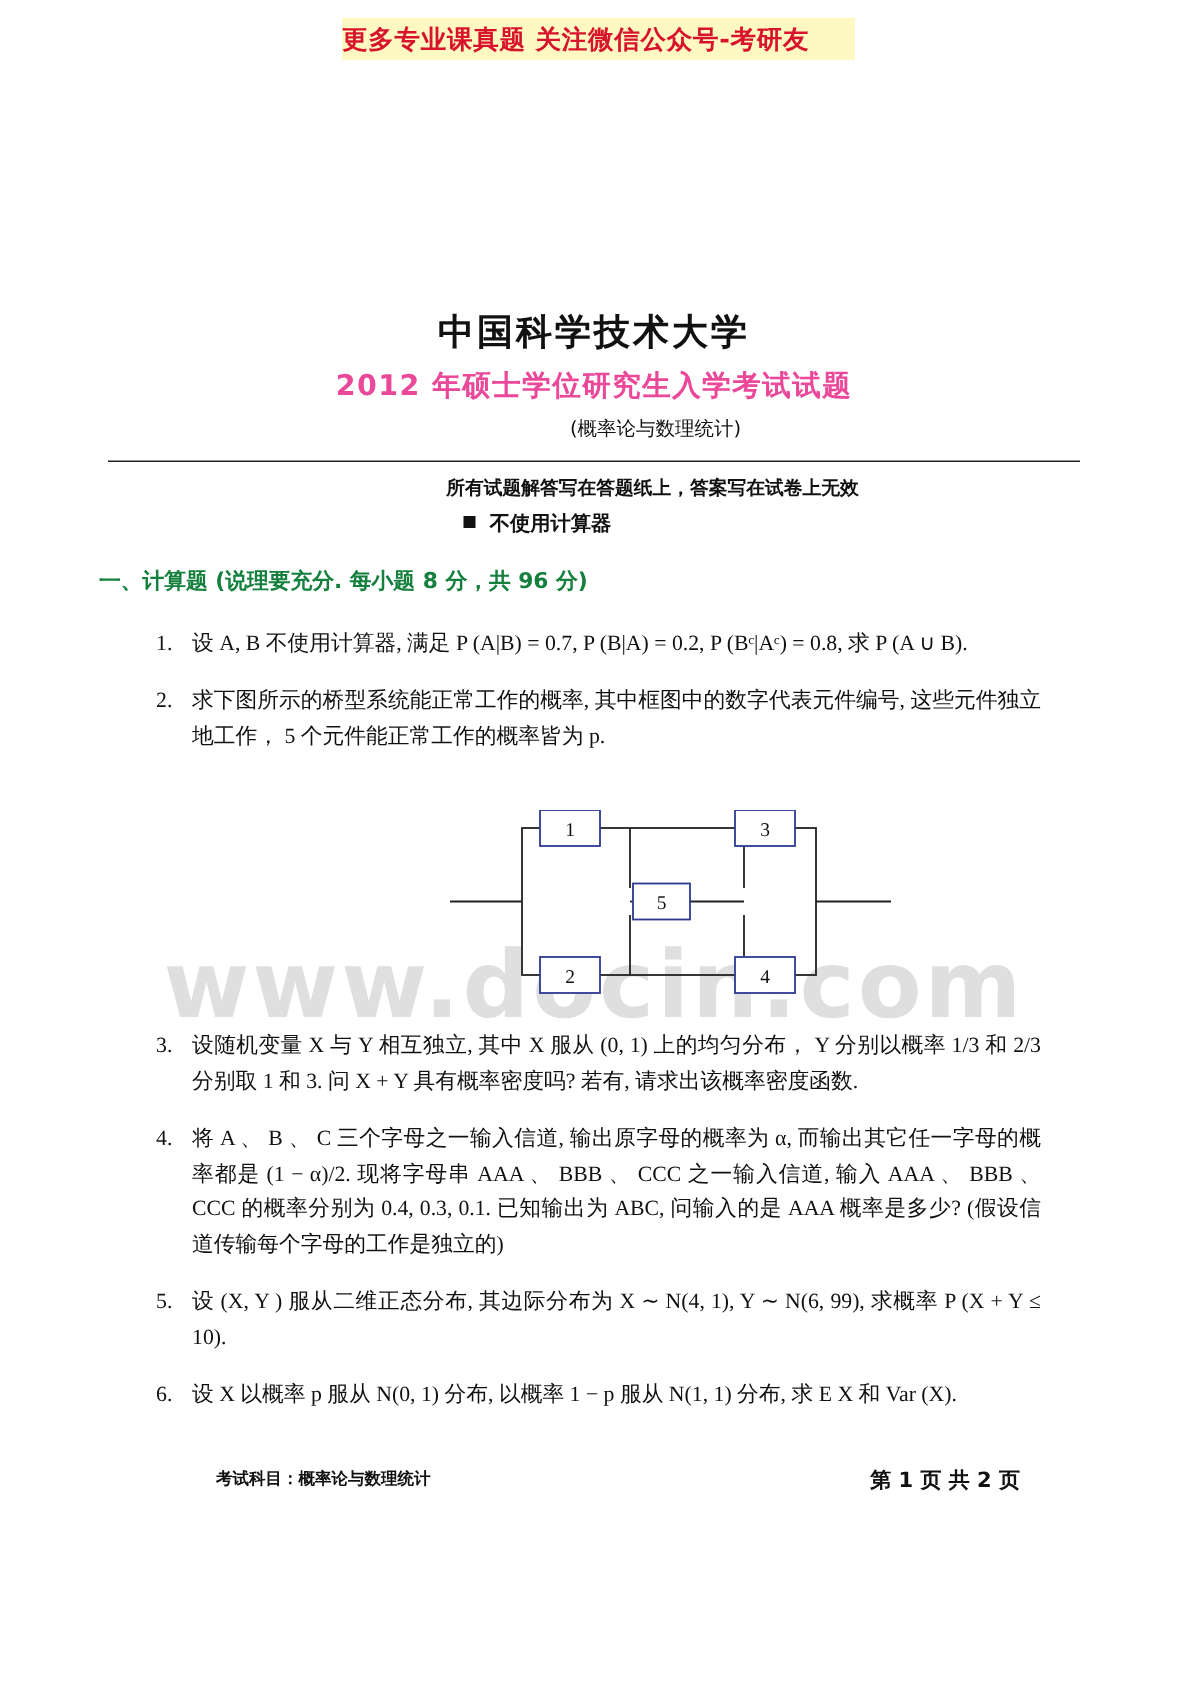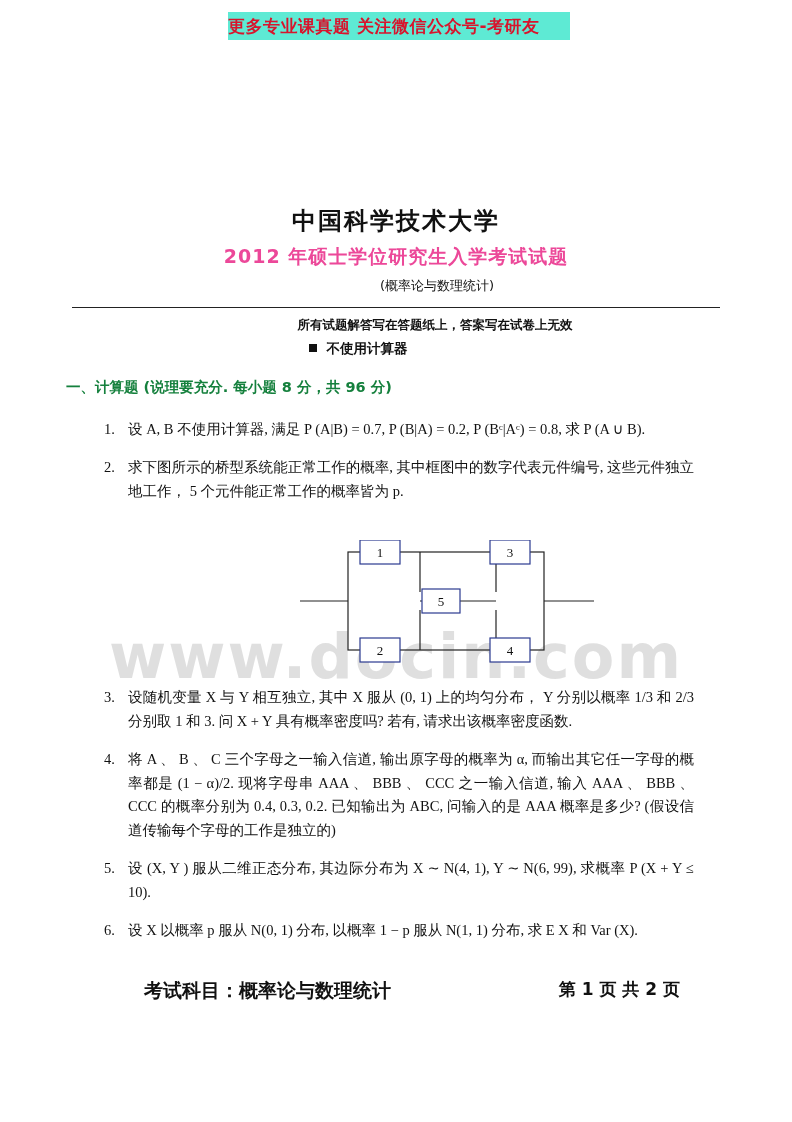--- a/index.html
+++ b/index.html
@@ -16,21 +16,21 @@
     overflow: hidden;
   }
 
   
   .banner {
     position: absolute;
     top: 12px;
     left: 228px;
     width: 342px;
     height: 28px;
-    background: #5eead4;
+    background: #fef9c3;
     display: flex;
     align-items: center;
     justify-content: flex-start;
   }
   .banner-text {
     color: #d8142c;
     font-size: 17px;
     font-weight: bold;
     font-family: "DejaVu Sans", sans-serif;
     letter-spacing: 0.5px;
@@ -194,30 +194,30 @@
   }
   .circuit svg { display: block; }
 
   
   .footer-left {
     position: absolute;
     top: 978px;
     left: 144px;
     font-family: "DejaVu Sans", sans-serif;
     font-weight: bold;
-    font-size: 19px;
+    font-size: 11px;
     color: #111;
   }
   .footer-right {
     position: absolute;
     top: 978px;
     right: 112px;
     font-family: "DejaVu Sans", sans-serif;
     font-weight: bold;
-    font-size: 17px;
+    font-size: 14px;
     color: #111;
   }
 </style>
 </head>
 <body>
 
 <div class="banner">
   <span class="banner-text">更多专业课真题 关注微信公众号-考研友</span>
 </div>
 
@@ -248,21 +248,21 @@
 
   <div class="diagram-slot"></div>
 
   <div class="prob">
     <span class="num">3.</span>
     <span class="body">设随机变量 X 与 Y 相互独立, 其中 X 服从 (0, 1) 上的均匀分布， Y 分别以概率 1/3 和 2/3 分别取 1 和 3. 问 X + Y 具有概率密度吗? 若有, 请求出该概率密度函数.</span>
   </div>
 
   <div class="prob">
     <span class="num">4.</span>
-    <span class="body">将 A 、 B 、 C 三个字母之一输入信道, 输出原字母的概率为 α, 而输出其它任一字母的概率都是 (1 − α)/2. 现将字母串 AAA 、 BBB 、 CCC 之一输入信道, 输入 AAA 、 BBB 、 CCC 的概率分别为 0.4, 0.3, 0.2. 已知输出为 ABC, 问输入的是 AAA 概率是多少? (假设信道传输每个字母的工作是独立的)</span>
+    <span class="body">将 A 、 B 、 C 三个字母之一输入信道, 输出原字母的概率为 α, 而输出其它任一字母的概率都是 (1 − α)/2. 现将字母串 AAA 、 BBB 、 CCC 之一输入信道, 输入 AAA 、 BBB 、 CCC 的概率分别为 0.4, 0.3, 0.1. 已知输出为 ABC, 问输入的是 AAA 概率是多少? (假设信道传输每个字母的工作是独立的)</span>
   </div>
 
   <div class="prob">
     <span class="num">5.</span>
     <span class="body">设 (X, Y ) 服从二维正态分布, 其边际分布为 X ∼ N(4, 1), Y ∼ N(6, 99), 求概率 P (X + Y ≤ 10).</span>
   </div>
 
   <div class="prob">
     <span class="num">6.</span>
     <span class="body">设 X 以概率 p 服从 N(0, 1) 分布, 以概率 1 − p 服从 N(1, 1) 分布, 求 E X 和 Var (X).</span>

